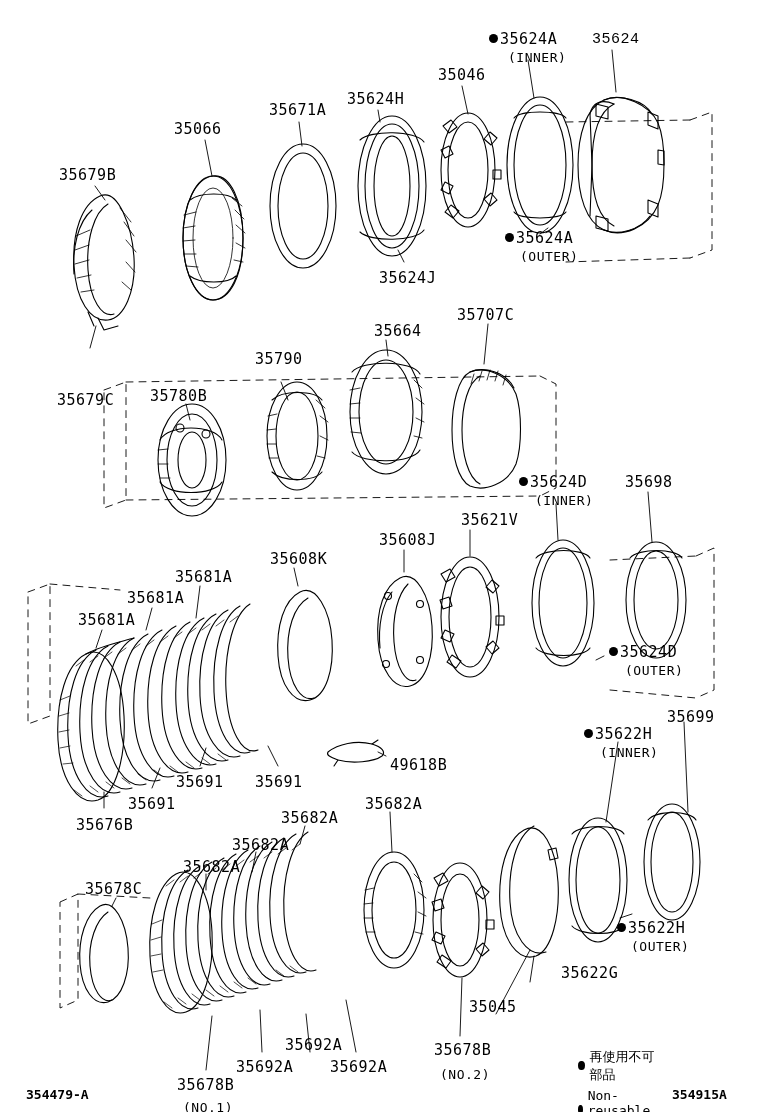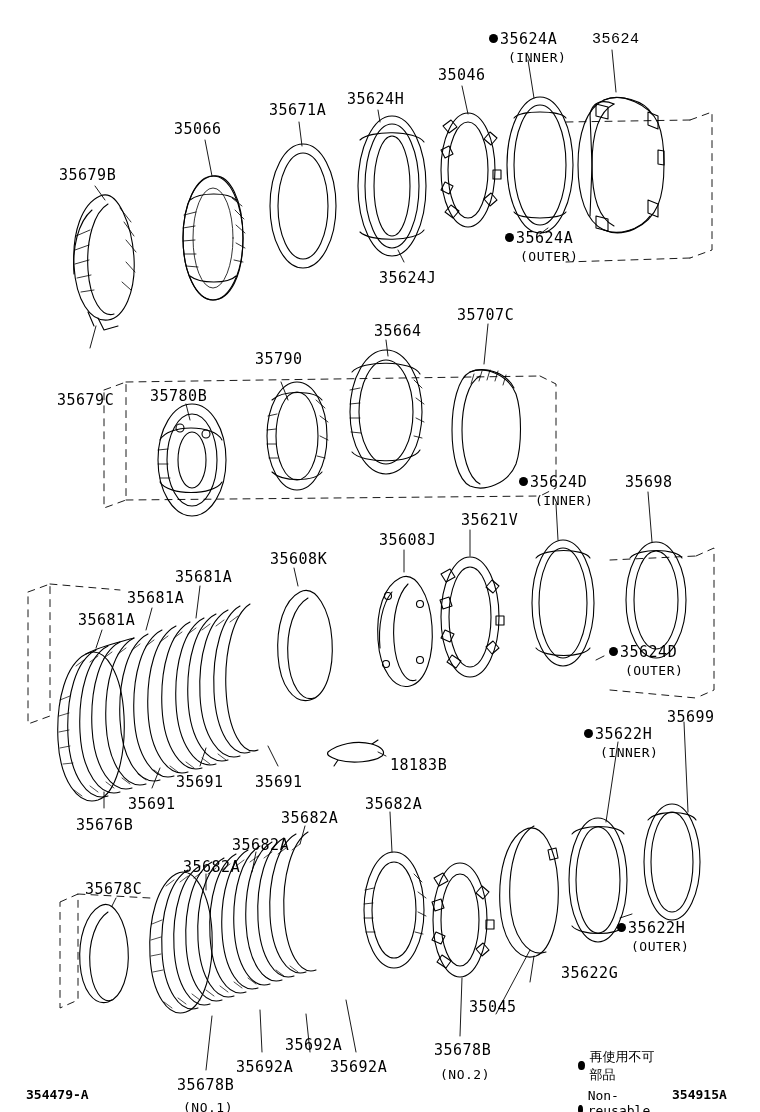--- a/index.html
+++ b/index.html
@@ -469,21 +469,21 @@
       <div class="lbl" style="left: 379px; top: 533px;"><span>35608J</span></div>
       <div class="lbl" style="left: 270px; top: 552px;"><span>35608K</span></div>
       <div class="lbl" style="left: 175px; top: 570px;"><span>35681A</span></div>
       <div class="lbl" style="left: 127px; top: 591px;"><span>35681A</span></div>
       <div class="lbl" style="left: 78px; top: 613px;"><span>35681A</span></div>
       <div class="lbl" style="left: 609px; top: 645px;"><span class="dot"></span><span>35624D</span></div>
       <div class="lbl sm" style="left: 625px; top: 664px;">(OUTER)</div>
       <div class="lbl" style="left: 667px; top: 710px;"><span>35699</span></div>
       <div class="lbl" style="left: 584px; top: 727px;"><span class="dot"></span><span>35622H</span></div>
       <div class="lbl sm" style="left: 600px; top: 746px;">(INNER)</div>
-      <div class="lbl" style="left: 390px; top: 758px;"><span>18183B</span></div>
+      <div class="lbl" style="left: 390px; top: 758px;"><span>49618B</span></div>
       <div class="lbl" style="left: 176px; top: 775px;"><span>35691</span></div>
       <div class="lbl" style="left: 255px; top: 775px;"><span>35691</span></div>
       <div class="lbl" style="left: 128px; top: 797px;"><span>35691</span></div>
       <div class="lbl" style="left: 76px; top: 818px;"><span>35676B</span></div>
       <div class="lbl" style="left: 365px; top: 797px;"><span>35682A</span></div>
       <div class="lbl" style="left: 281px; top: 811px;"><span>35682A</span></div>
       <div class="lbl" style="left: 232px; top: 838px;"><span>35682A</span></div>
       <div class="lbl" style="left: 183px; top: 860px;"><span>35682A</span></div>
       <div class="lbl" style="left: 85px; top: 882px;"><span>35678C</span></div>
       <div class="lbl" style="left: 617px; top: 921px;"><span class="dot"></span><span>35622H</span></div>

